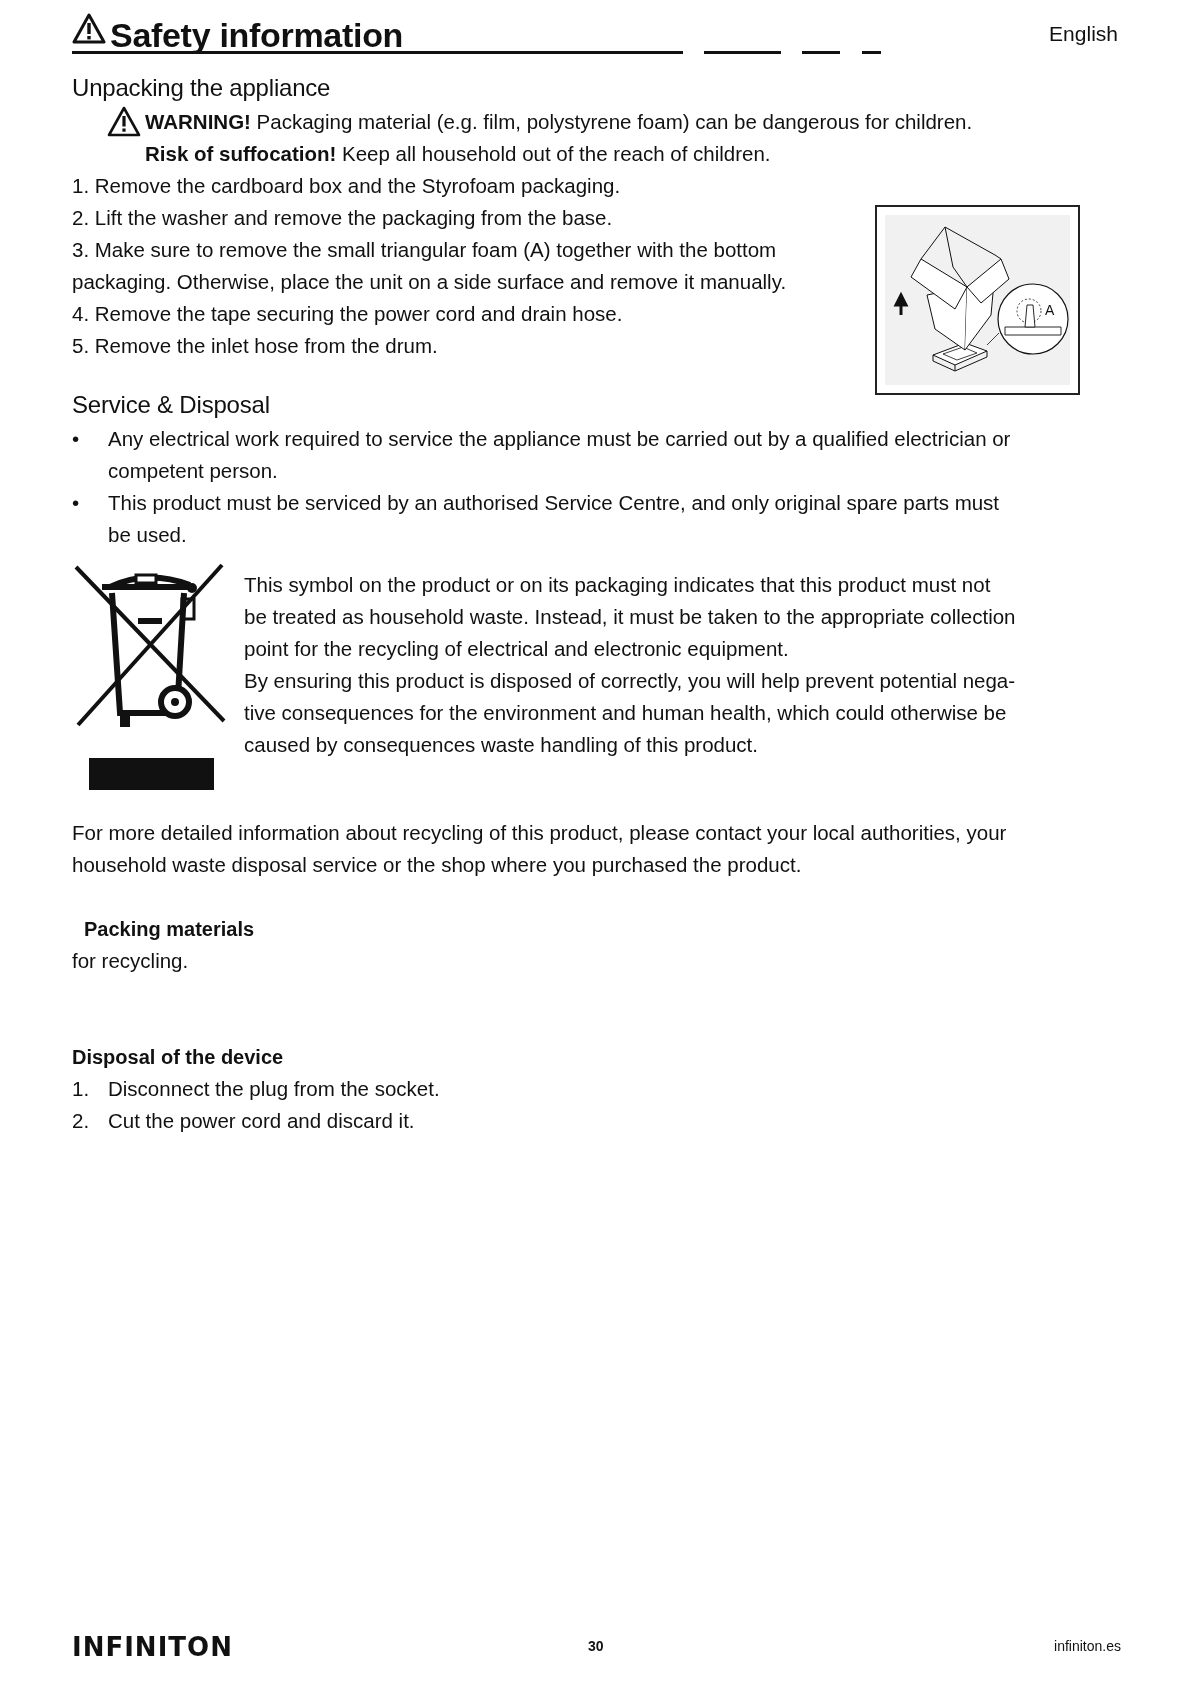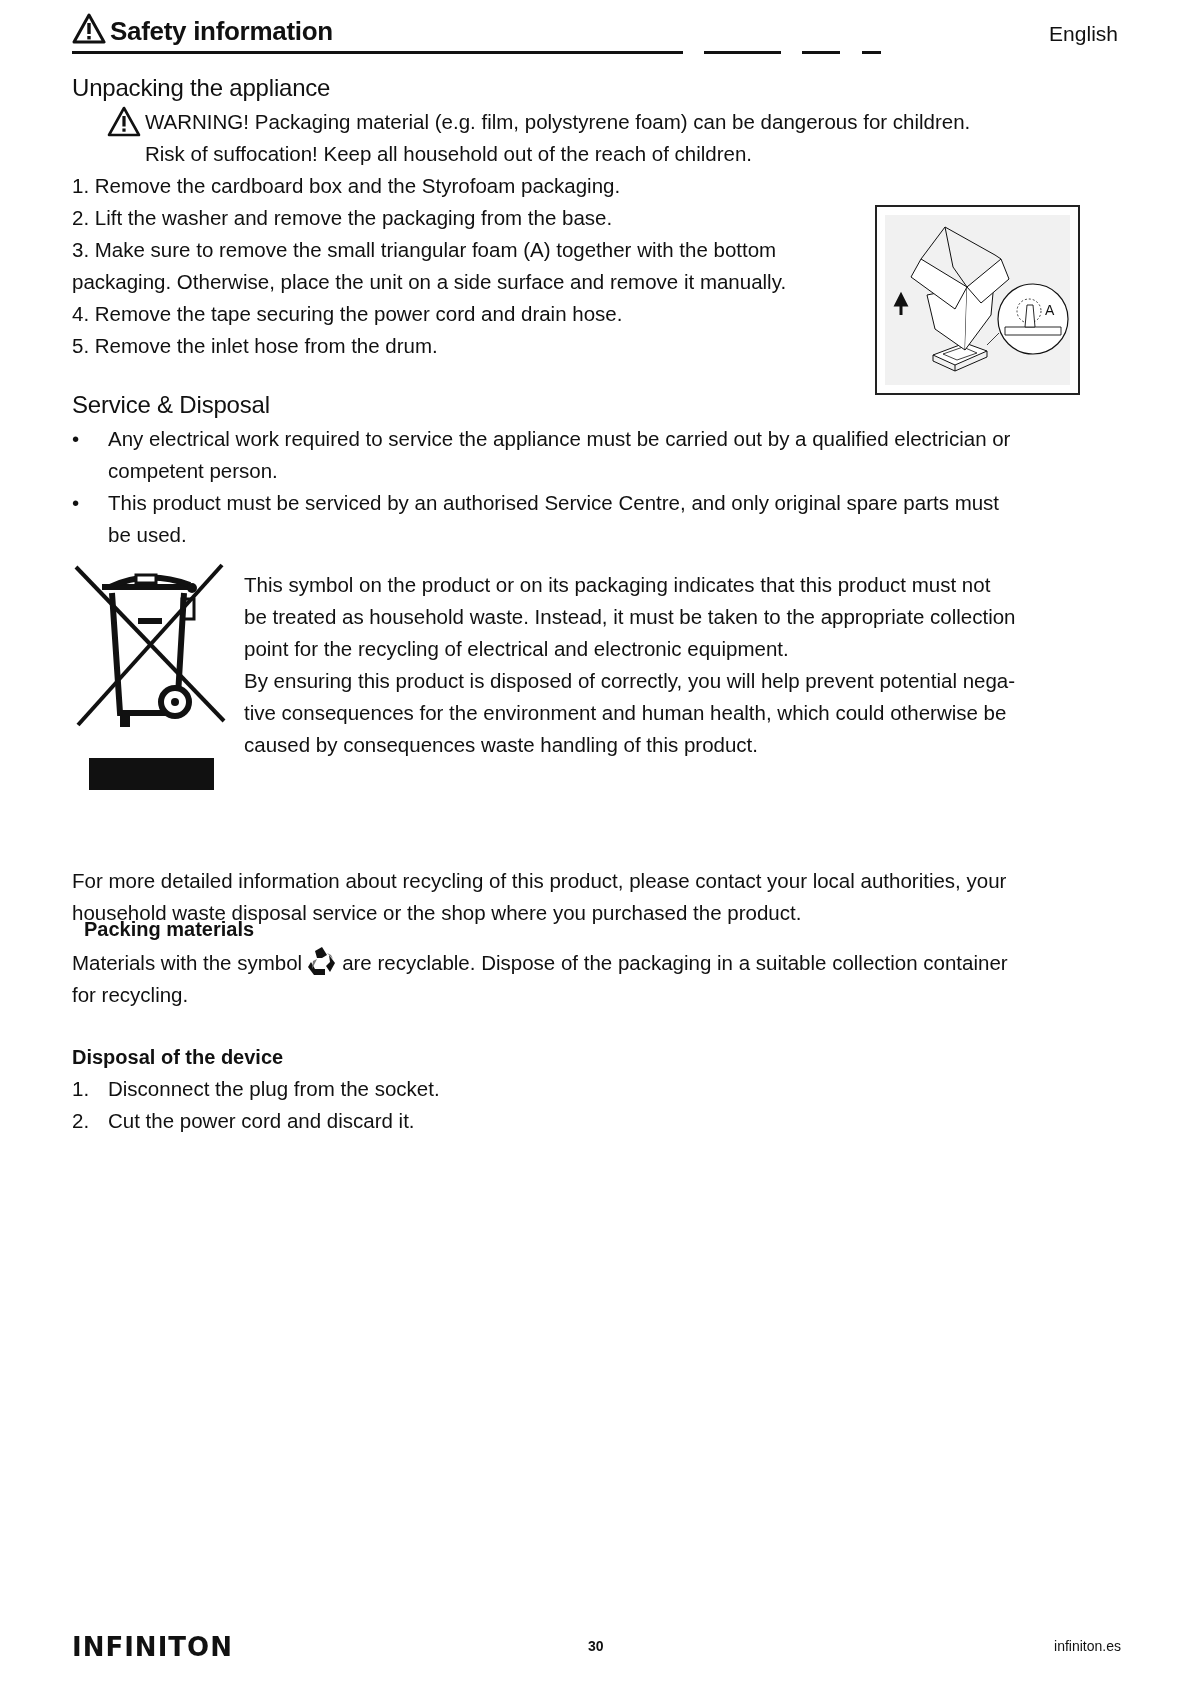--- a/index.html
+++ b/index.html
@@ -1,26 +1,26 @@
 <!DOCTYPE html>
 <html><head>
 <meta charset="utf-8">
 <style>
   html, body { margin:0; padding:0; background:#ffffff; }
   body { width:1191px; height:1684px; position:relative; overflow:hidden;
          font-family:"Liberation Sans", "DejaVu Sans", sans-serif; color:#111; }
   .abs { position:absolute; }
-  .hdr-title { left:110px; top:16px; font-size:26px; font-weight:bold; letter-spacing:-0.3px; }
+  .hdr-title { left:110px; top:16px; font-size:34px; font-weight:bold; letter-spacing:-0.3px; }
   .hdr-icon { left:72px; top:12px; width:34px; height:34px; }
   .hdr-lang { right:73px; top:22px; font-size:21px; }
   .hdr-line { top:51px; height:3px; background:#111; }
   .h2 { font-size:24px; font-weight:normal; letter-spacing:-0.2px; }
   .body { font-size:20.5px; line-height:32px; }
   .h3 { font-size:20px; font-weight:bold; }
-  b { font-weight:normal; }
+  b { font-weight:bold; }
   .warn-icon { width:34px; height:32px; }
   .figure { left:875px; top:205px; width:205px; height:190px; border:2px solid #222; background:#fff; box-sizing:border-box; }
   .figure-inner { position:absolute; left:8px; top:8px; right:8px; bottom:8px; background:#f1f1f1; }
   .bullet { position:absolute; left:0; }
   .weee { left:72px; top:563px; width:155px; height:230px; }
   .footer-logo { left:72px; top:1632px; font-size:26px; font-weight:bold; letter-spacing:1px; font-family:"DejaVu Sans", sans-serif; transform:scaleY(1.05); }
   .footer-page { left:588px; top:1638px; font-size:14px; font-weight:bold; }
   .footer-url { right:70px; top:1638px; font-size:14px; }
   .recycle { display:inline-block; width:34px; height:34px; vertical-align:-9px; margin:0 3px; }
 </style>
@@ -136,36 +136,27 @@
 
 <div class="abs body" style="left:244px;top:569px;white-space:nowrap;">
   <div>This symbol on the product or on its packaging indicates that this product must not</div>
   <div>be treated as household waste. Instead, it must be taken to the appropriate collection</div>
   <div>point for the recycling of electrical and electronic equipment.</div>
   <div>By ensuring this product is disposed of correctly, you will help prevent potential nega-</div>
   <div>tive consequences for the environment and human health, which could otherwise be</div>
   <div>caused by consequences waste handling of this product.</div>
 </div>
 
-<div class="abs body" style="left:72px;top:865px;white-space:nowrap;">
+<div class="abs body" style="left:72px;top:817px;white-space:nowrap;">
   <div>For more detailed information about recycling of this product, please contact your local authorities, your</div>
   <div>household waste disposal service or the shop where you purchased the product.</div>
 </div>
 
 <div class="abs h3" style="left:72px;top:918px;margin-left:12px;">Packing materials</div>
 <div class="abs body" style="left:72px;top:945px;white-space:nowrap;">
-  <div>
-    <span>Materials with the symbol</span><span class="recycle"><svg width="34" height="34" viewBox="0 0 34 34">
-      <path d="M10 6 L17 2 L22 10 L17 13 L12 13 Z" fill="#111"></path>
-      <path d="M24 10 L30 18 L25 27 L21 21 L25 17 Z" fill="#111"></path>
-      <path d="M6 17 L10 24 L20 24 L20 30 L9 30 L3 22 Z" fill="#111"></path>
-      <path d="M8 16 L12 14 L7 24 Z" fill="#777"></path>
-      <path d="M26 10 L28 14 L22 8 Z" fill="#777"></path>
-    </svg></span><span>are recyclable. Dispose of the packaging in a suitable collection container</span>
-  </div>
   <div>for recycling.</div>
 </div>
 
 <div class="abs h3" style="left:72px;top:1046px;">Disposal of the device</div>
 <div class="abs body" style="left:72px;top:1073px;white-space:nowrap;">
   <div style="position:relative;padding-left:36px;">
     <span class="bullet">1.</span>
     <span>Disconnect the plug from the socket.</span>
   </div>
   <div style="position:relative;padding-left:36px;">

